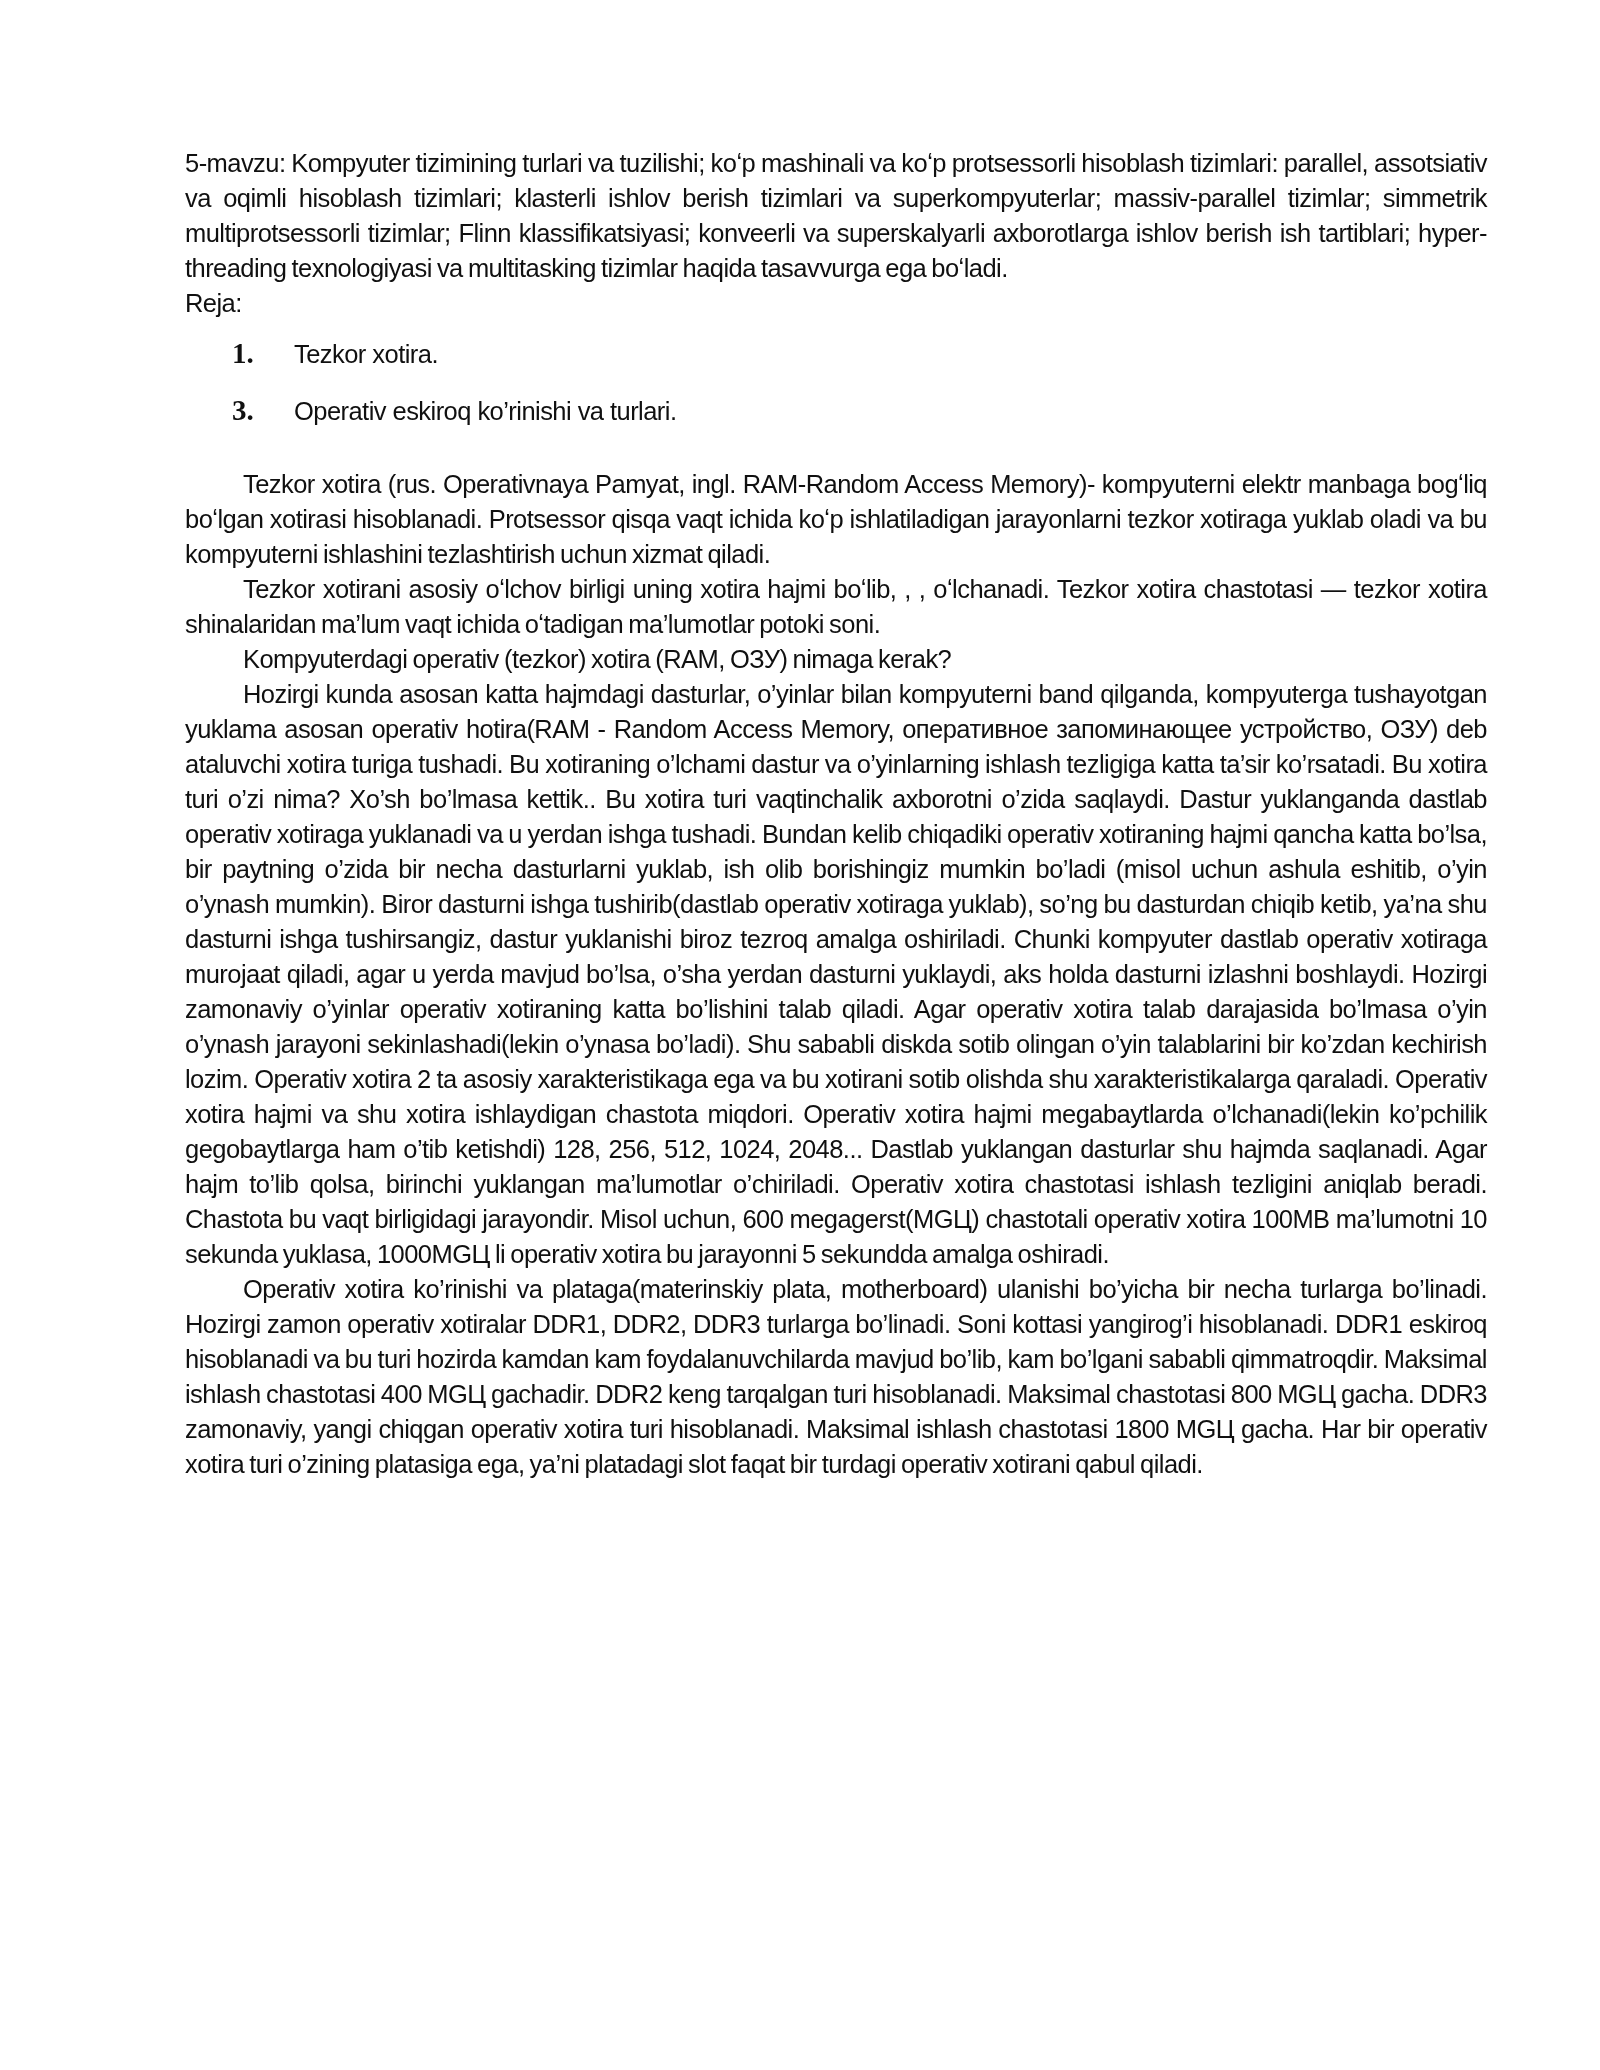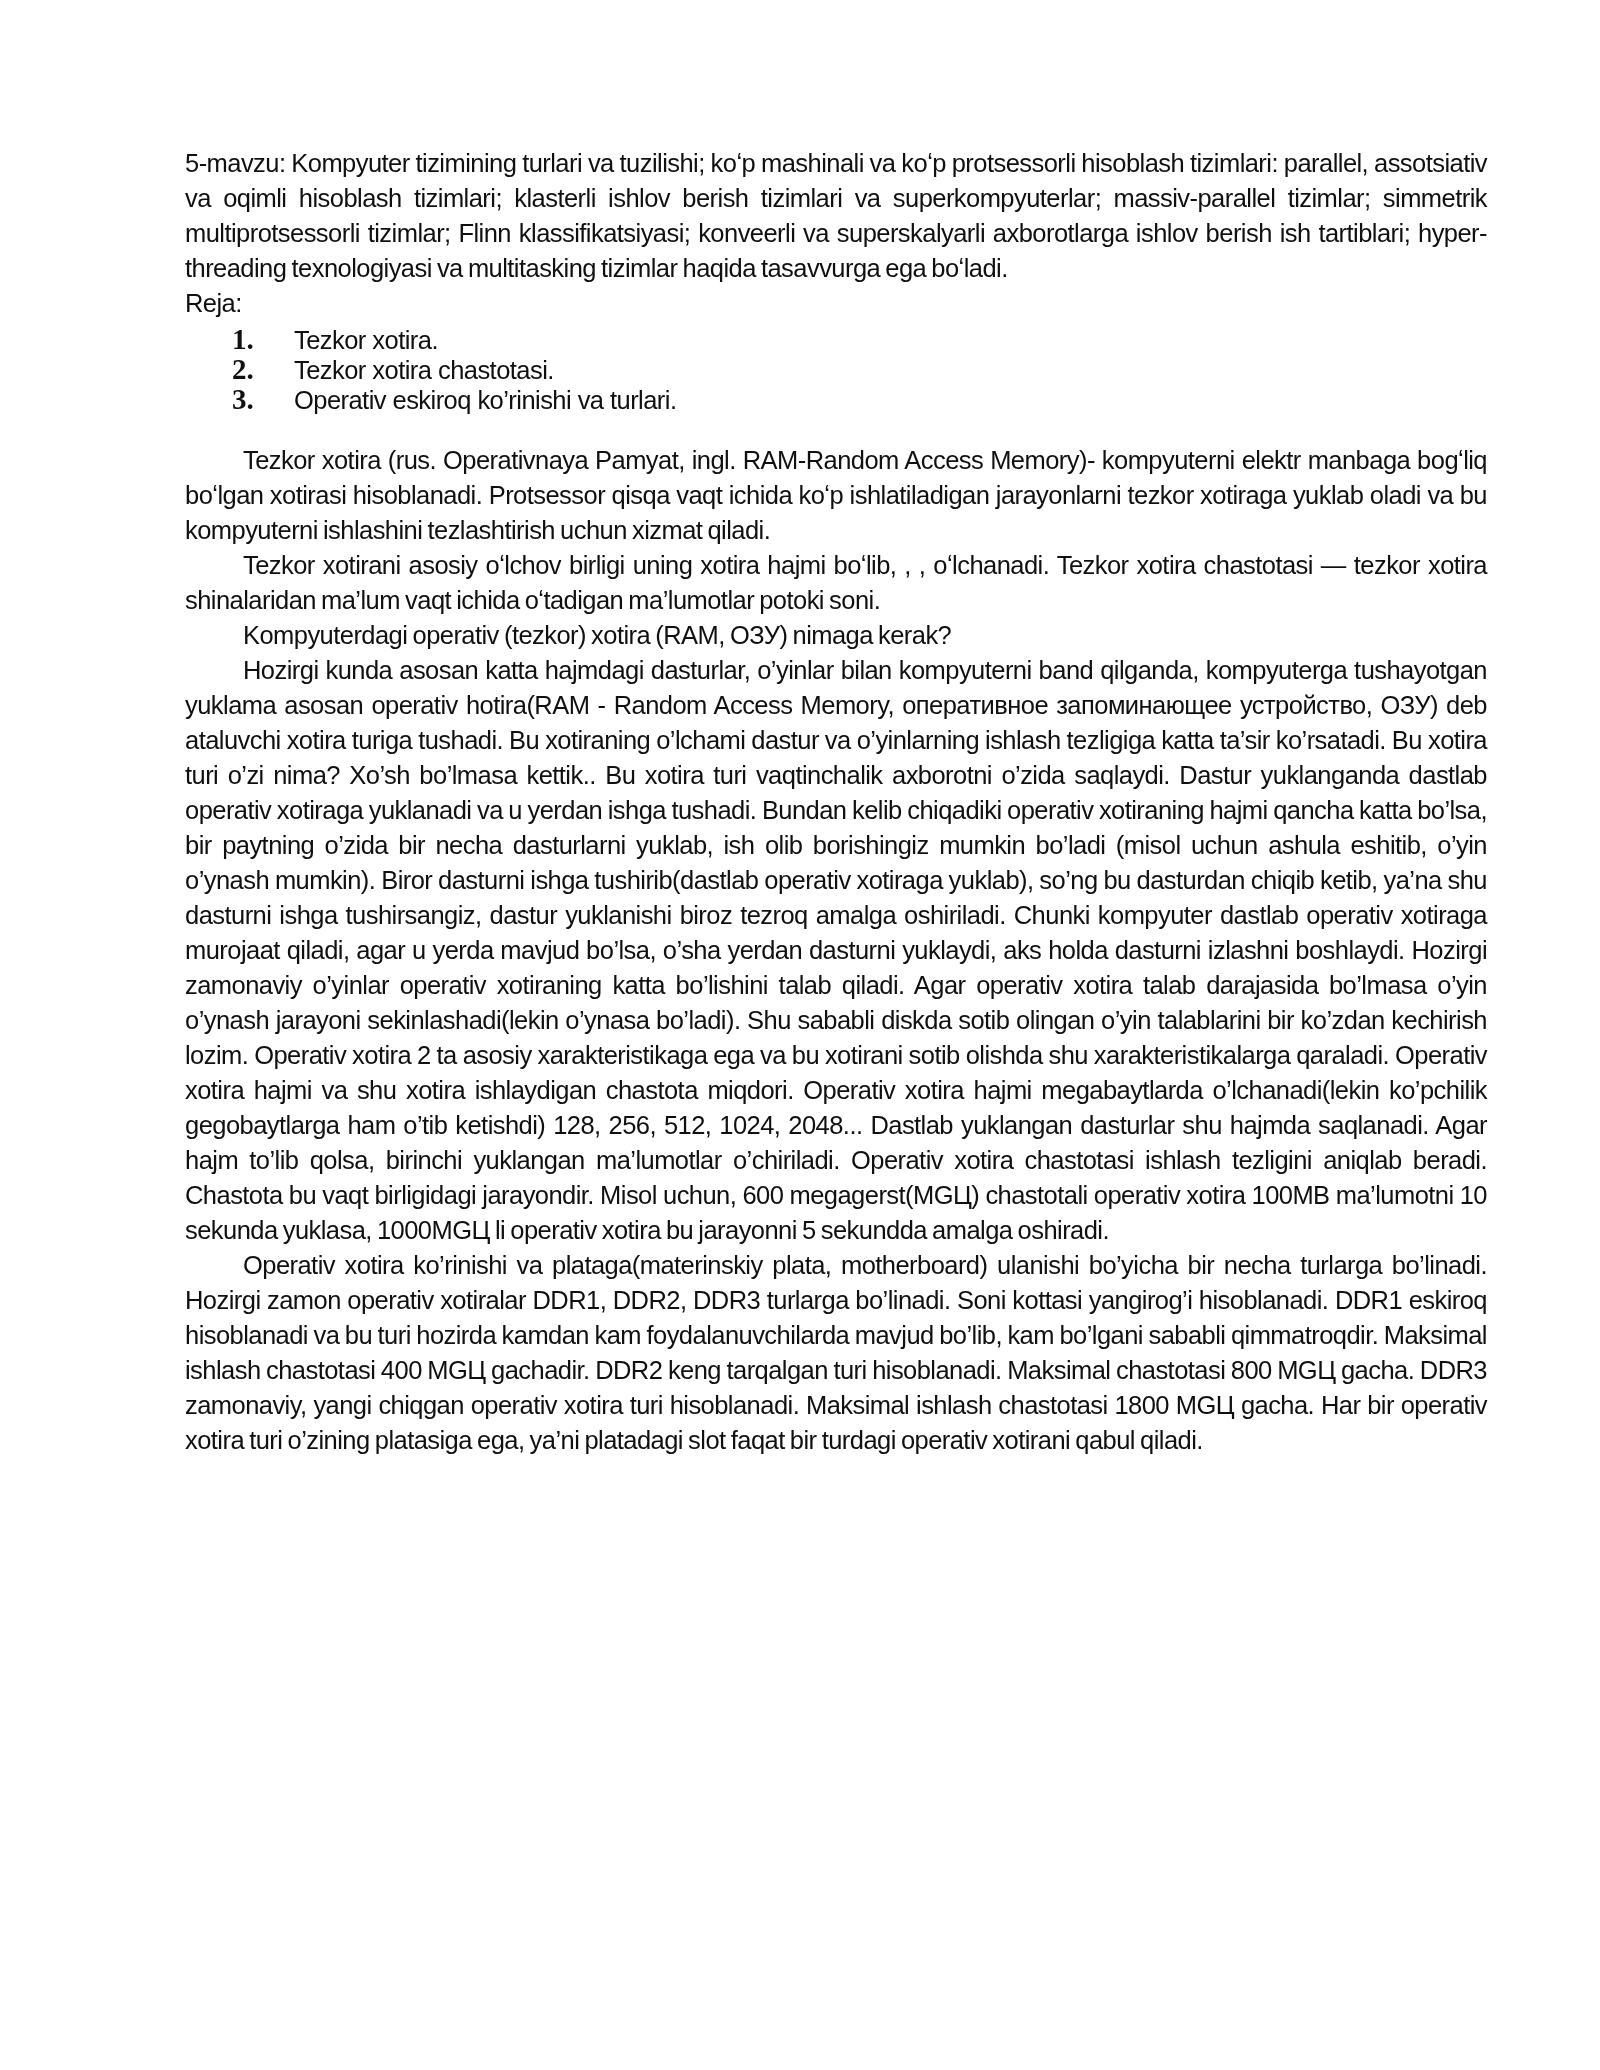--- a/index.html
+++ b/index.html
@@ -27,21 +27,21 @@
   }
   .just { text-align: justify; }
   .indent { text-indent: 58px; }
   .para2 { margin-top: 28px; }
   ol.plan {
     list-style: none;
     margin: 4px 0 0 0;
     padding: 0;
   }
   ol.plan li {
-    line-height: 29px;
+    line-height: 56px;
     padding-left: 47px;
     font-size: 25.5px;
     letter-spacing: -0.55px;
   }
   ol.plan .num {
     display: inline-block;
     width: 62px;
     font-family: "Liberation Serif", serif;
     font-weight: bold;
     font-size: 29px;
@@ -63,21 +63,20 @@
 
 <div class="page">
 
   <p class="just">5-mavzu: Kompyuter tizimining turlari va tuzilishi; koʻp mashinali va koʻp protsessorli hisoblash tizimlari: parallel, assotsiativ va oqimli hisoblash tizimlari; klasterli ishlov berish tizimlari va superkompyuterlar; massiv-parallel tizimlar; simmetrik multiprotsessorli tizimlar; Flinn klassifikatsiyasi; konveerli va superskalyarli axborotlarga ishlov berish ish tartiblari; hyper-threading texnologiyasi va multitasking tizimlar haqida tasavvurga ega boʻladi.</p>
 
 
   <p>Reja:</p>
 
   <ol class="plan">
     <li><span class="num">1.</span><span>Tezkor xotira.</span></li>
-    <li><span class="num">2.</span><span>Tezkor xotira chastotasi.</span></li>
     <li><span class="num">3.</span><span>Operativ eskiroq ko’rinishi va turlari.</span></li>
   </ol>
 
   <p class="just indent para2">Tezkor xotira (rus. Operativnaya Pamyat, ingl. RAM-Random Access Memory)- kompyuterni elektr manbaga bogʻliq boʻlgan xotirasi hisoblanadi. Protsessor qisqa vaqt ichida koʻp ishlatiladigan jarayonlarni tezkor xotiraga yuklab oladi va bu kompyuterni ishlashini tezlashtirish uchun xizmat qiladi.</p>
 
   <p class="just indent">Tezkor xotirani asosiy oʻlchov birligi uning xotira hajmi boʻlib, , , oʻlchanadi. Tezkor xotira chastotasi — tezkor xotira shinalaridan ma’lum vaqt ichida oʻtadigan ma’lumotlar potoki soni.</p>
 
   <p class="indent">Kompyuterdagi operativ (tezkor) xotira (RAM, ОЗУ) nimaga kerak?</p>
 
   <p class="just indent">Hozirgi kunda asosan katta hajmdagi dasturlar, o’yinlar bilan kompyuterni band qilganda, kompyuterga tushayotgan yuklama asosan operativ hotira(RAM - Random Access Memory, оперативное запоминающее устройство, ОЗУ) deb ataluvchi xotira turiga tushadi. Bu xotiraning o’lchami dastur va o’yinlarning ishlash tezligiga katta ta’sir ko’rsatadi. Bu xotira turi o’zi nima? Xo’sh bo’lmasa kettik.. Bu xotira turi vaqtinchalik axborotni o’zida saqlaydi. Dastur yuklanganda dastlab operativ xotiraga yuklanadi va u yerdan ishga tushadi. Bundan kelib chiqadiki operativ xotiraning hajmi qancha katta bo’lsa, bir paytning o’zida bir necha dasturlarni yuklab, ish olib borishingiz mumkin bo’ladi (misol uchun ashula eshitib, o’yin o’ynash mumkin). Biror dasturni ishga tushirib(dastlab operativ xotiraga yuklab), so’ng bu dasturdan chiqib ketib, ya’na shu dasturni ishga tushirsangiz, dastur yuklanishi biroz tezroq amalga oshiriladi. Chunki kompyuter dastlab operativ xotiraga murojaat qiladi, agar u yerda mavjud bo’lsa, o’sha yerdan dasturni yuklaydi, aks holda dasturni izlashni boshlaydi. Hozirgi zamonaviy o’yinlar operativ xotiraning katta bo’lishini talab qiladi. Agar operativ xotira talab darajasida bo’lmasa o’yin o’ynash jarayoni sekinlashadi(lekin o’ynasa bo’ladi). Shu sababli diskda sotib olingan o’yin talablarini bir ko’zdan kechirish lozim. Operativ xotira 2 ta asosiy xarakteristikaga ega va bu xotirani sotib olishda shu xarakteristikalarga qaraladi. Operativ xotira hajmi va shu xotira ishlaydigan chastota miqdori. Operativ xotira hajmi megabaytlarda o’lchanadi(lekin ko’pchilik gegobaytlarga ham o’tib ketishdi) 128, 256, 512, 1024, 2048... Dastlab yuklangan dasturlar shu hajmda saqlanadi. Agar hajm to’lib qolsa, birinchi yuklangan ma’lumotlar o’chiriladi. Operativ xotira chastotasi ishlash tezligini aniqlab beradi. Chastota bu vaqt birligidagi jarayondir. Misol uchun, 600 megagerst(MGЦ) chastotali operativ xotira 100MB ma’lumotni 10 sekunda yuklasa, 1000MGЦ li operativ xotira bu jarayonni 5 sekundda amalga oshiradi.</p>

